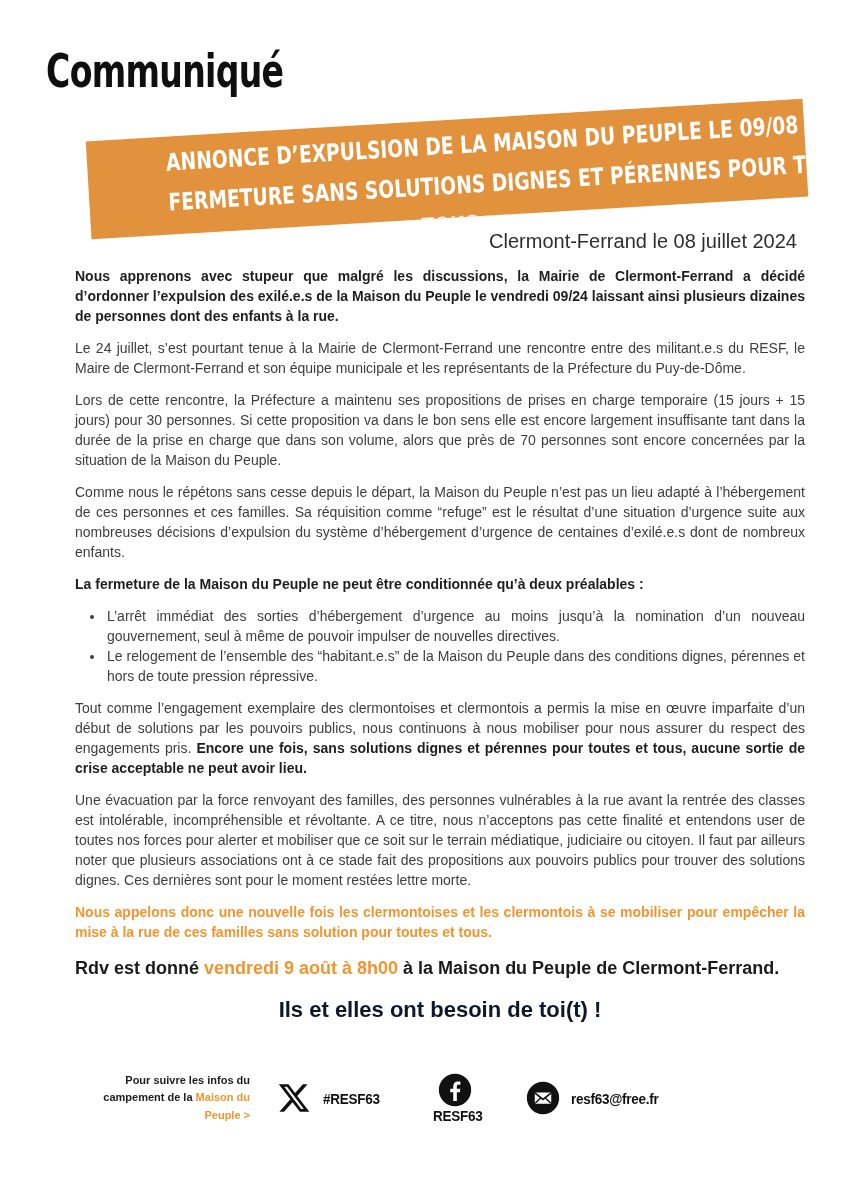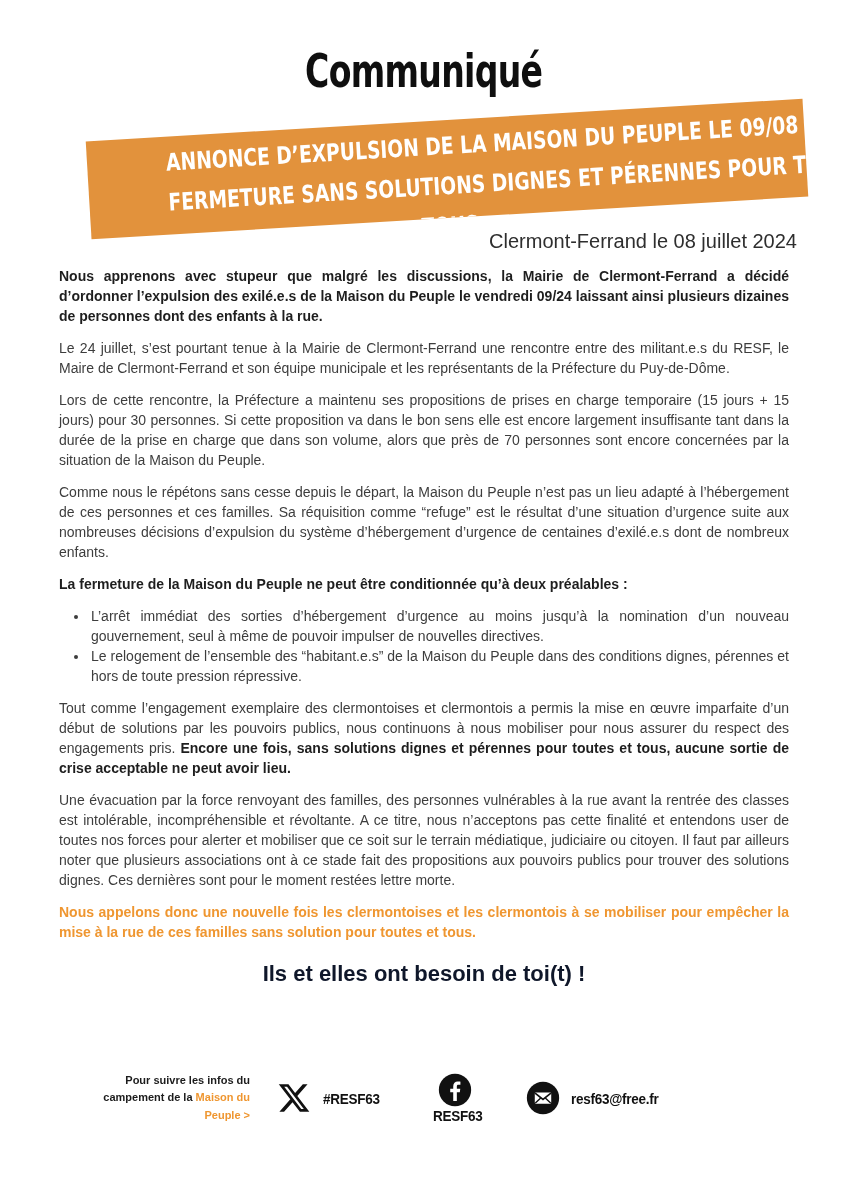--- a/index.html
+++ b/index.html
@@ -1,21 +1,21 @@
 <!DOCTYPE html>
 <html><head>
 <meta charset="utf-8">
 <style>
   html,body{margin:0;padding:0;background:#ffffff;}
   .page{
     position:relative;width:848px;height:1199px;background:#ffffff;overflow:hidden;
     font-family:"Liberation Sans", sans-serif;color:#3d3d3d;
   }
   
-  .title-wrap{position:absolute;top:44px;left:0;width:848px;text-align:center;}
+  .title-wrap{position:absolute;top:44px;left:0;width:848px;text-align:left;}
   .title{
     display:inline-block;margin:0;font-family:"DejaVu Sans", sans-serif;
     font-weight:bold;font-size:46px;letter-spacing:-1px;color:#0f0f0f;
     transform:scaleX(.72);transform-origin:center;white-space:nowrap;
   }
   
   .banner{
     position:absolute;left:88px;top:120px;width:718px;height:98px;
     background:#e2923c;transform:rotate(-3.4deg);overflow:hidden;
     padding-top:6px;box-sizing:border-box;
@@ -24,21 +24,21 @@
     display:block;text-align:center;white-space:nowrap;line-height:40px;
     font-family:"DejaVu Sans", sans-serif;font-weight:bold;font-size:24px;
     color:#ffffff;transform:scaleX(.78);transform-origin:center;
   }
   
   .dateline{
     position:absolute;top:230px;right:51px;font-size:20px;color:#2e2e2e;
   }
   
   .body-col{
-    position:absolute;top:266px;left:59px;width:730px;
+    position:absolute;top:266px;left:75px;width:730px;
     font-size:14px;line-height:20px;text-align:justify;
   }
   .body-col p{margin:0 0 12px 0;}
   .b{font-weight:bold;color:#1e1e1e;}
   p.bold-para{font-weight:bold;color:#1e1e1e;}
   ul.prelist{margin:0 0 12px 0;padding:0 0 0 30px;}
   ul.prelist li{margin:0;padding-left:2px;}
   .orange-para{font-weight:bold;color:#ef9630;}
   .rdv-line{font-size:18px;font-weight:bold;color:#1b1b1b;margin:16px 0 14px 0 !important;text-align:left;}
   .rdv-orange{color:#ef9630;}
@@ -88,20 +88,21 @@
     <p>Lors de cette rencontre, la Préfecture a maintenu ses propositions de prises en charge temporaire (15 jours + 15 jours) pour 30 personnes. Si cette proposition va dans le bon sens elle est encore largement insuffisante tant dans la durée de la prise en charge que dans son volume, alors que près de 70 personnes sont encore concernées par la situation de la Maison du Peuple.</p>
     <p>Comme nous le répétons sans cesse depuis le départ, la Maison du Peuple n’est pas un lieu adapté à l’hébergement de ces personnes et ces familles. Sa réquisition comme “refuge” est le résultat d’une situation d’urgence suite aux nombreuses décisions d’expulsion du système d’hébergement d’urgence de centaines d’exilé.e.s dont de nombreux enfants.</p>
     <p class="bold-para">La fermeture de la Maison du Peuple ne peut être conditionnée qu’à deux préalables :</p>
     <ul class="prelist">
       <li>L’arrêt immédiat des sorties d’hébergement d’urgence au moins jusqu’à la nomination d’un nouveau gouvernement, seul à même de pouvoir impulser de nouvelles directives.</li>
       <li>Le relogement de l’ensemble des “habitant.e.s” de la Maison du Peuple dans des conditions dignes, pérennes et hors de toute pression répressive.</li>
     </ul>
     <p><span>Tout comme l’engagement exemplaire des clermontoises et clermontois a permis la mise en œuvre imparfaite d’un début de solutions par les pouvoirs publics, nous continuons à nous mobiliser pour nous assurer du respect des engagements pris. </span><span class="b">Encore une fois, sans solutions dignes et pérennes pour toutes et tous, aucune sortie de crise acceptable ne peut avoir lieu.</span></p>
     <p>Une évacuation par la force renvoyant des familles, des personnes vulnérables à la rue avant la rentrée des classes est intolérable, incompréhensible et révoltante. A ce titre, nous n’acceptons pas cette finalité et entendons user de toutes nos forces pour alerter et mobiliser que ce soit sur le terrain médiatique, judiciaire ou citoyen. Il faut par ailleurs noter que plusieurs associations ont à ce stade fait des propositions aux pouvoirs publics pour trouver des solutions dignes. Ces dernières sont pour le moment restées lettre morte.</p>
     <p class="orange-para">Nous appelons donc une nouvelle fois les clermontoises et les clermontois à se mobiliser pour empêcher la mise à la rue de ces familles sans solution pour toutes et tous.</p>
+    <p class="rdv-line"><span>Rdv est donné </span><span class="rdv-orange">vendredi 9 août à 8h00</span><span> à la Maison du Peuple de Clermont-Ferrand.</span></p>
     <p class="closing-line">Ils et elles ont besoin de toi(t) !</p>
   </div>
 
   <div class="footer">
 
     <div class="follow-block">
       <span>Pour suivre les infos du campement de la </span><span class="follow-link">Maison du Peuple &gt;</span>
     </div>
 
     <div class="social-item ml-x">

